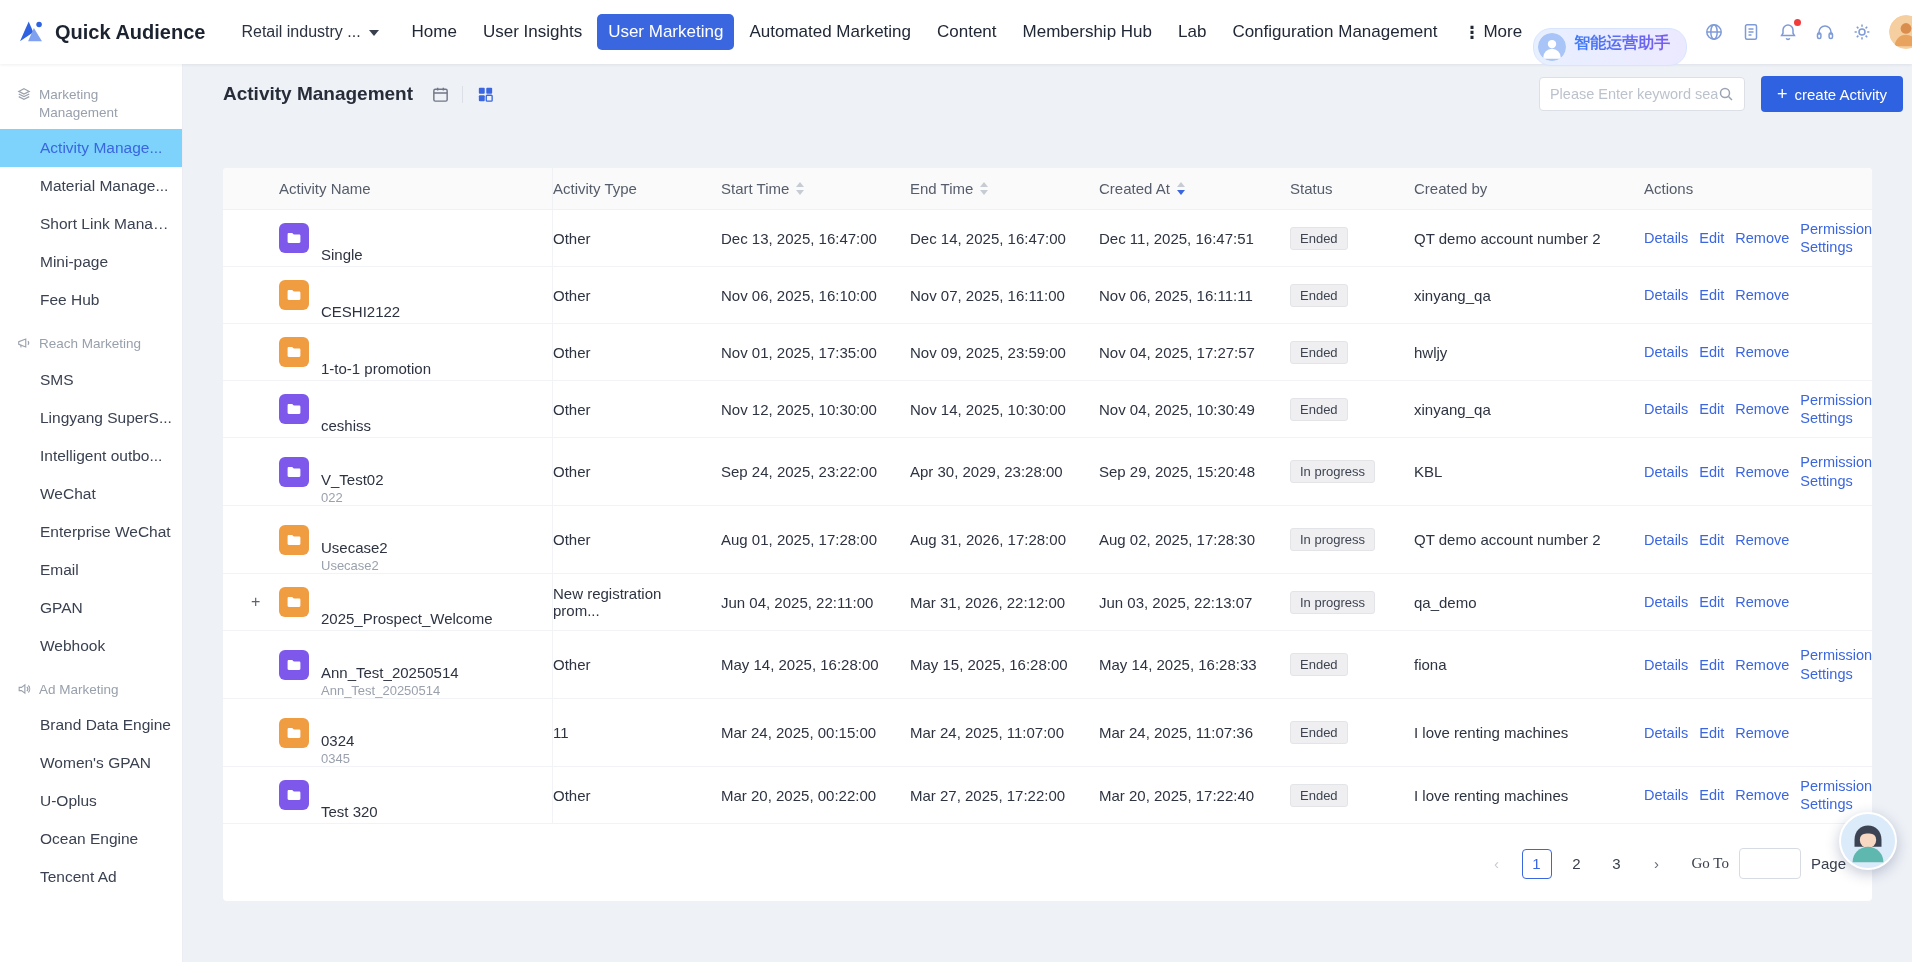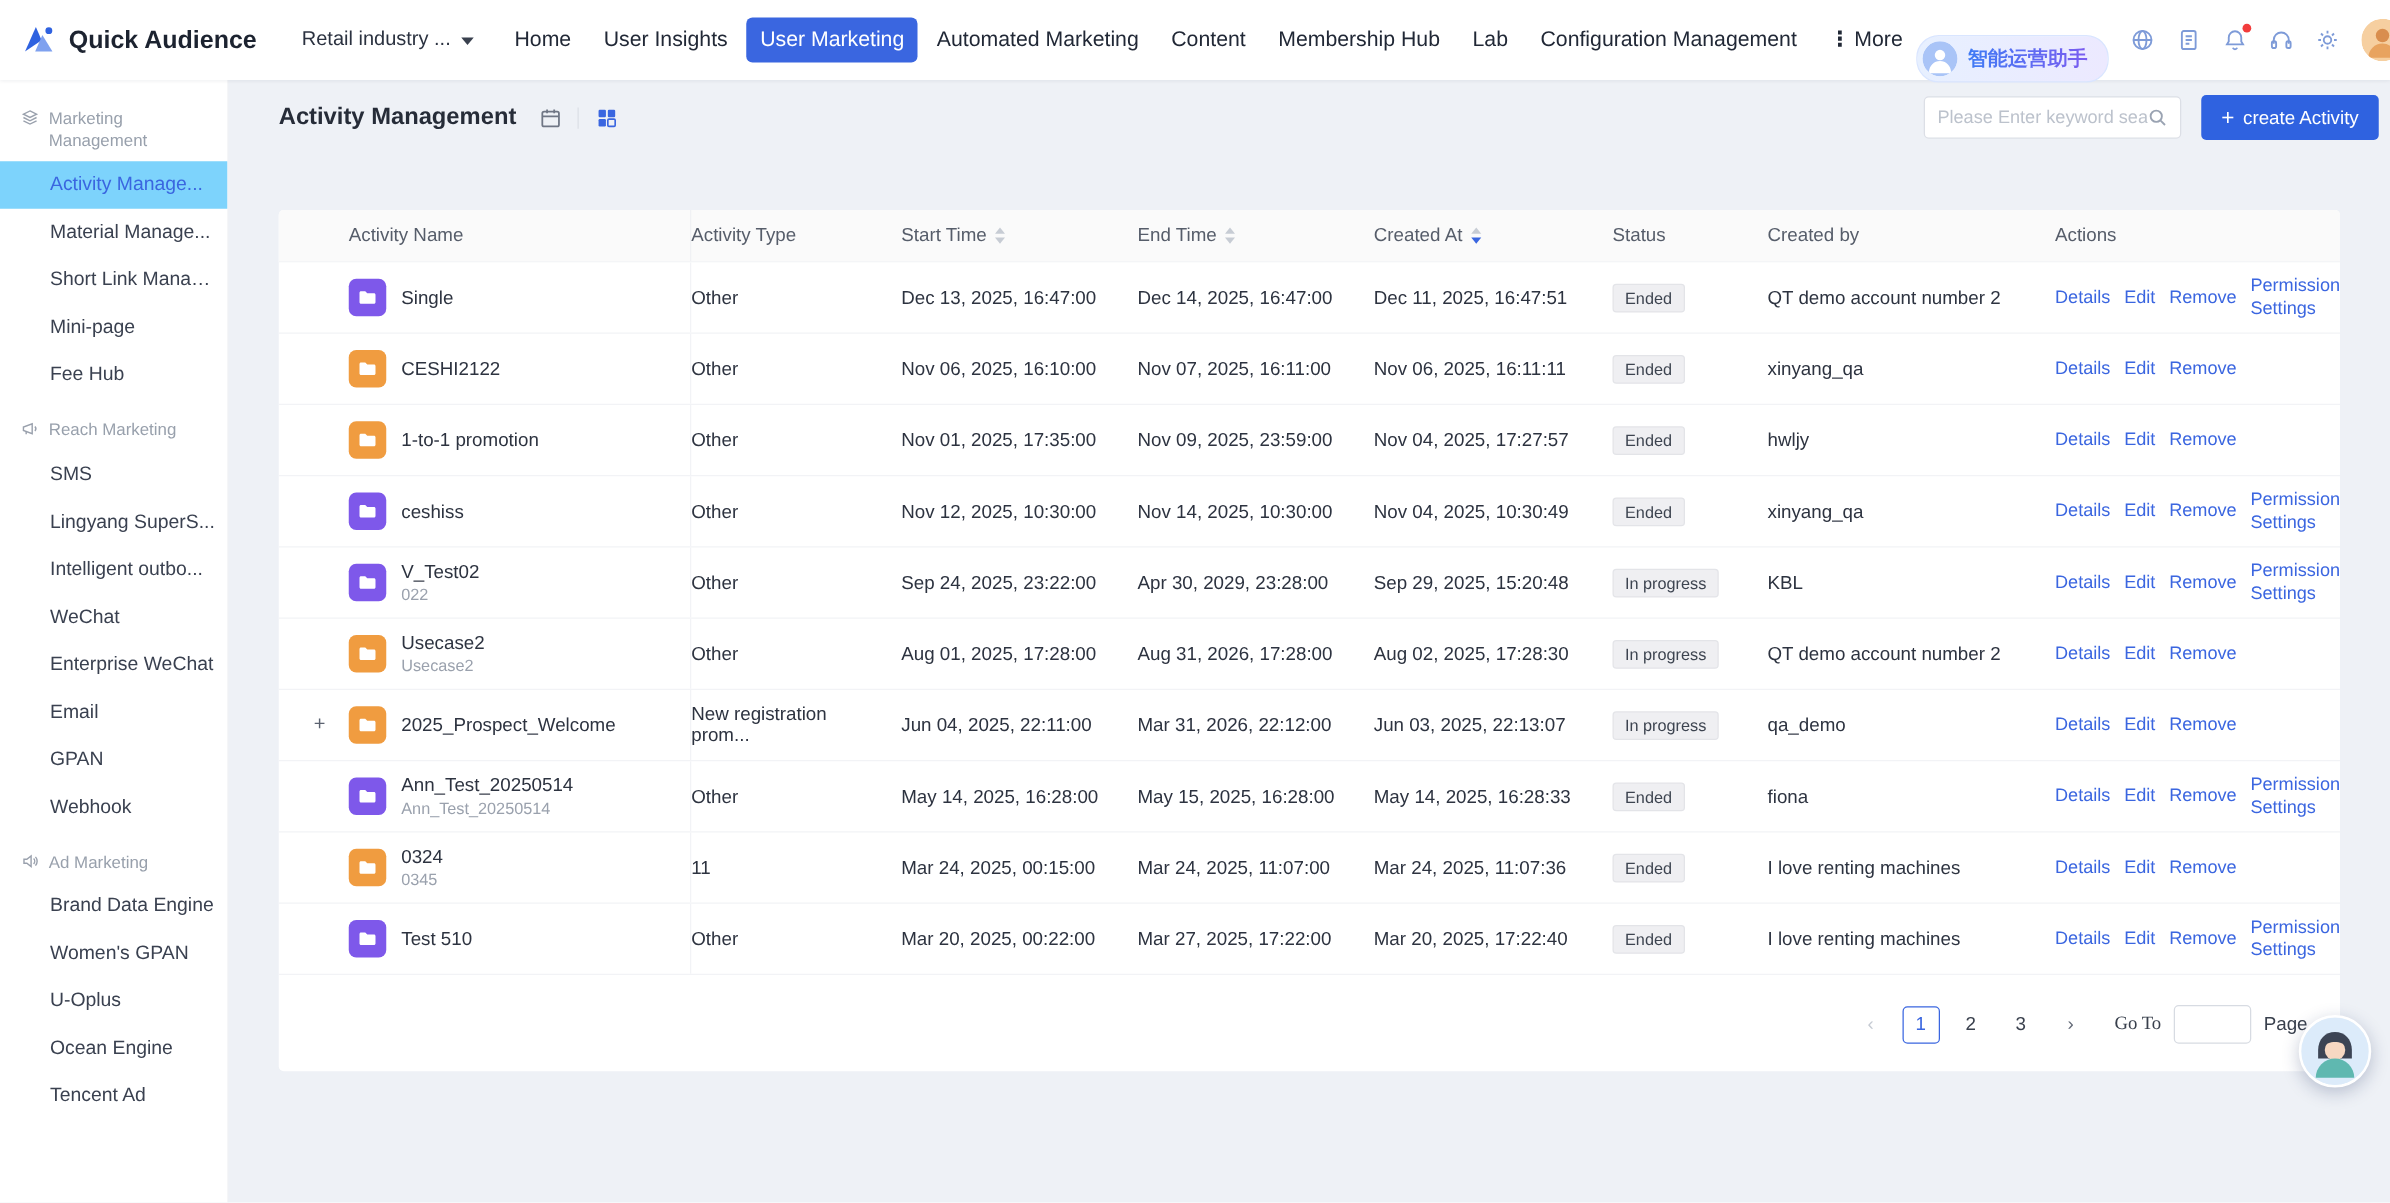--- a/index.html
+++ b/index.html
@@ -12,21 +12,21 @@
 .logo svg{width:30px;height:30px;display:block;}
 .brand-name{font-size:20px;font-weight:700;color:#1c2330;white-space:nowrap;}
 .nav-divider{width:1px;height:22px;background:#e2e5eb;margin:0 18px;}
 .workspace{display:flex;align-items:center;gap:8px;font-size:16px;color:#2b3240;cursor:pointer;white-space:nowrap;}
 .caret-down{width:0;height:0;border-left:5px solid transparent;border-right:5px solid transparent;border-top:6px solid #39404e;margin-top:2px;}
 .nav-items{display:flex;align-items:center;gap:4px;margin-left:22px;}
 .nav-item{font-size:17px;color:#212836;padding:8px 11px;border-radius:5px;cursor:pointer;white-space:nowrap;display:flex;align-items:center;gap:3px;}
 .nav-item.active{background:#3a66e0;color:#fff;}
 .more-dots{font-weight:700;}
 .nav-right{margin-left:auto;display:flex;align-items:center;gap:16px;}
-.assistant-pill{display:flex;align-items:center;gap:8px;padding:4px 16px 4px 4px;border-radius:18px;background:linear-gradient(90deg,#e7f0ff,#ece9ff);border:1px solid #d9e5ff;cursor:pointer;margin-top:30px;}
+.assistant-pill{display:flex;gap:8px;padding:4px 16px 4px 4px;border-radius:18px;background:linear-gradient(90deg,#e7f0ff,#ece9ff);border:1px solid #d9e5ff;cursor:pointer;margin-top:30px;}
 .pill-avatar svg{width:28px;height:28px;display:block;border-radius:50%;}
 .pill-text{font-size:16px;font-weight:700;background:linear-gradient(90deg,#3f7bf5,#7a5cf0);-webkit-background-clip:text;background-clip:text;color:transparent;white-space:nowrap;}
 .nav-icons{display:flex;align-items:center;gap:15px;}
 .nav-icon{position:relative;width:22px;height:22px;display:flex;align-items:center;justify-content:center;cursor:pointer;}
 .nav-icon svg{width:20px;height:20px;display:block;}
 .red-dot{position:absolute;top:-2px;right:-2px;width:7px;height:7px;border-radius:50%;background:#f23c3c;}
 .user-avatar{width:34px;height:34px;border-radius:50%;overflow:hidden;cursor:pointer;flex:0 0 34px;}
 .user-avatar svg{width:100%;height:100%;display:block;}
 
 
@@ -67,21 +67,21 @@
 .sorters.sorted .car-down{border-top-color:#3a66e0;}
 .trow{min-height:57px;border-bottom:1px solid #f2f3f6;font-size:15px;color:#2d3340;}
 .cell{padding-right:10px;}
 .name-cell{display:flex;align-items:center;align-self:stretch;border-right:1px solid #f2f3f6;padding-left:28px;}
 .expander{width:28px;flex:0 0 28px;font-size:16px;color:#5b6270;}
 .expander.on{cursor:pointer;}
 .folder{width:30px;height:30px;flex:0 0 30px;border-radius:6px;display:flex;align-items:center;justify-content:center;}
 .folder.purple{background:#7e58ea;}
 .folder.orange{background:#f09c40;}
 .folder svg{width:16px;height:16px;display:block;}
-.nameblock{margin-left:12px;min-width:0;}
+.nameblock{margin-left:12px;min-width:0;margin-top:33px;}
 .aname{color:#2d3340;cursor:pointer;}
 .asub{font-size:13px;color:#9aa1ad;margin-top:2px;}
 .badge{display:inline-block;background:#efeff2;border:1px solid #e3e4e8;border-radius:3px;padding:3px 9px;font-size:13px;color:#3d4450;white-space:nowrap;}
 .actions{display:flex;align-items:center;gap:11px;font-size:14.5px;padding-right:4px;}
 .alink{color:#3b66e0;cursor:pointer;white-space:nowrap;}
 .alink.perm{white-space:normal;width:82px;line-height:1.25;}
 
 
 .pagination{display:flex;align-items:center;justify-content:flex-end;gap:10px;padding:24px 26px 16px 0;font-size:15px;color:#39404d;}
 #pg-pages{display:flex;align-items:center;gap:10px;}
@@ -552,21 +552,21 @@
         </div>
         <div class="trow">
           <div class="cell name-cell">
             <span class="expander"></span>
             <span class="folder purple">
               <svg viewBox="0 0 16 16" fill="#fff">
                 <path d="M1.6 4.2c0-.66.54-1.2 1.2-1.2h3.4l1.6 1.6h5.4c.66 0 1.2.54 1.2 1.2v6c0 .66-.54 1.2-1.2 1.2H2.8c-.66 0-1.2-.54-1.2-1.2V4.2z"></path>
               </svg>
             </span>
             <div class="nameblock">
-              <div class="aname">Test 510</div>
+              <div class="aname">Test 320</div>
             </div>
           </div>
           <div class="cell">Other</div>
           <div class="cell">Mar 20, 2025, 00:22:00</div>
           <div class="cell">Mar 27, 2025, 17:22:00</div>
           <div class="cell">Mar 20, 2025, 17:22:40</div>
           <div class="cell"><span class="badge">Ended</span></div>
           <div class="cell">I love renting machines</div>
           <div class="cell actions">
             <span class="alink">Details</span>

